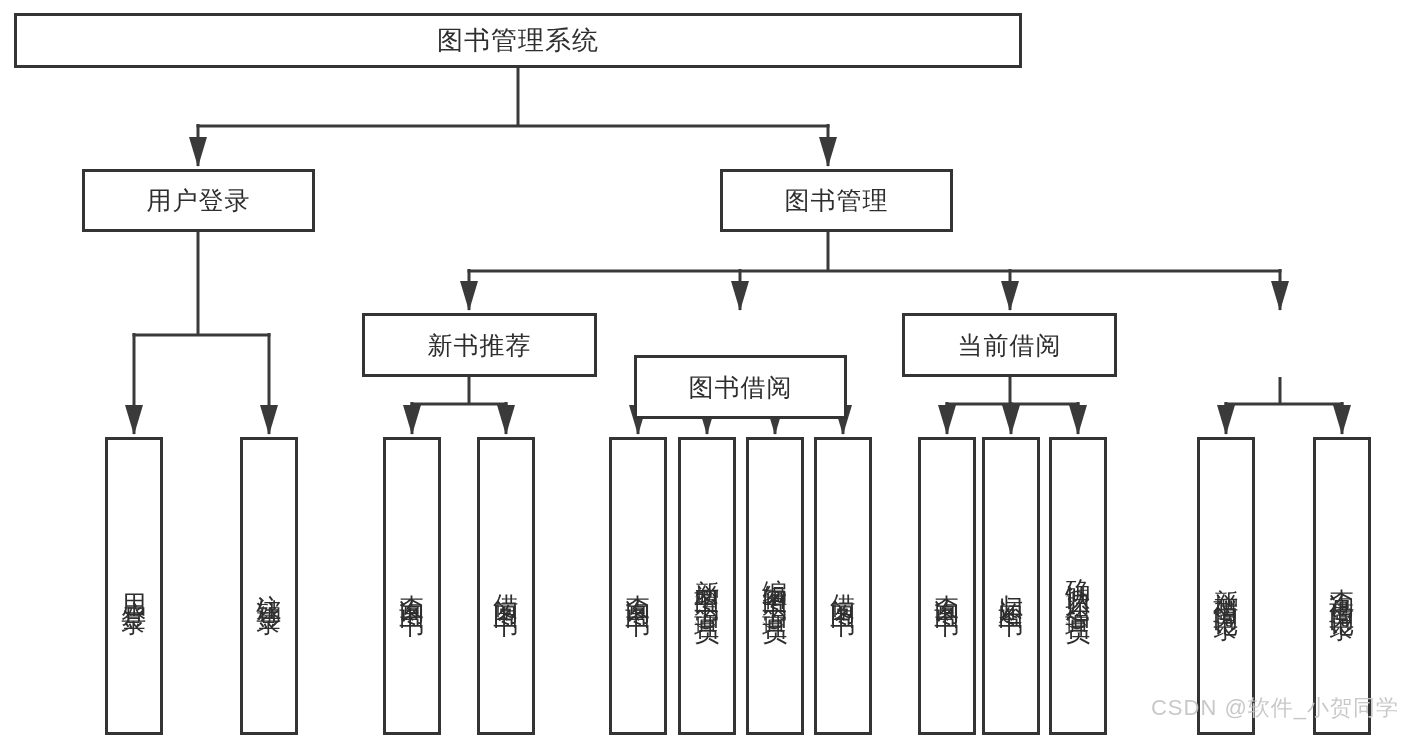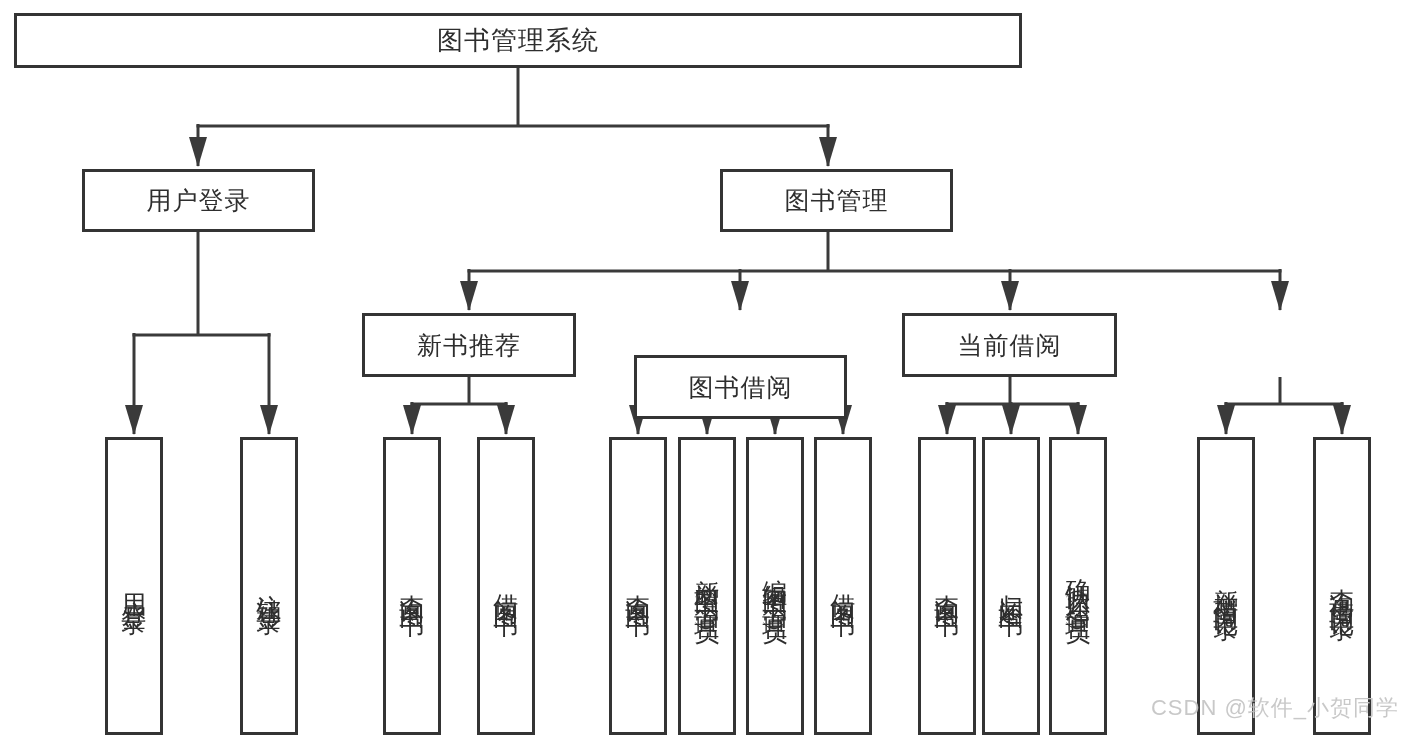--- a/index.html
+++ b/index.html
@@ -86,21 +86,21 @@
     <span>图书管理系统</span>
   </div>
 
   <div class="node" style="left:82px; top:169px; width:233px; height:63px;">
     <span>用户登录</span>
   </div>
   <div class="node" style="left:712px; top:169px; width:233px; height:63px;margin-left:8px;">
     <span>图书管理</span>
   </div>
 
-  <div class="node" style="left:362px; top:313px; width:214px; height:64px;">
+  <div class="node" style="left:362px; top:313px; width:235px; height:64px;">
     <span>新书推荐</span>
   </div>
   <div class="node" style="left:634px; top:313px; width:213px; height:64px;margin-top:42px;">
     <span>图书借阅</span>
   </div>
   <div class="node" style="left:902px; top:313px; width:215px; height:64px;">
     <span>当前借阅</span>
   </div>
 
   <div class="vnode" style="left:105px; top:437px; width:58px; height:298px;">

